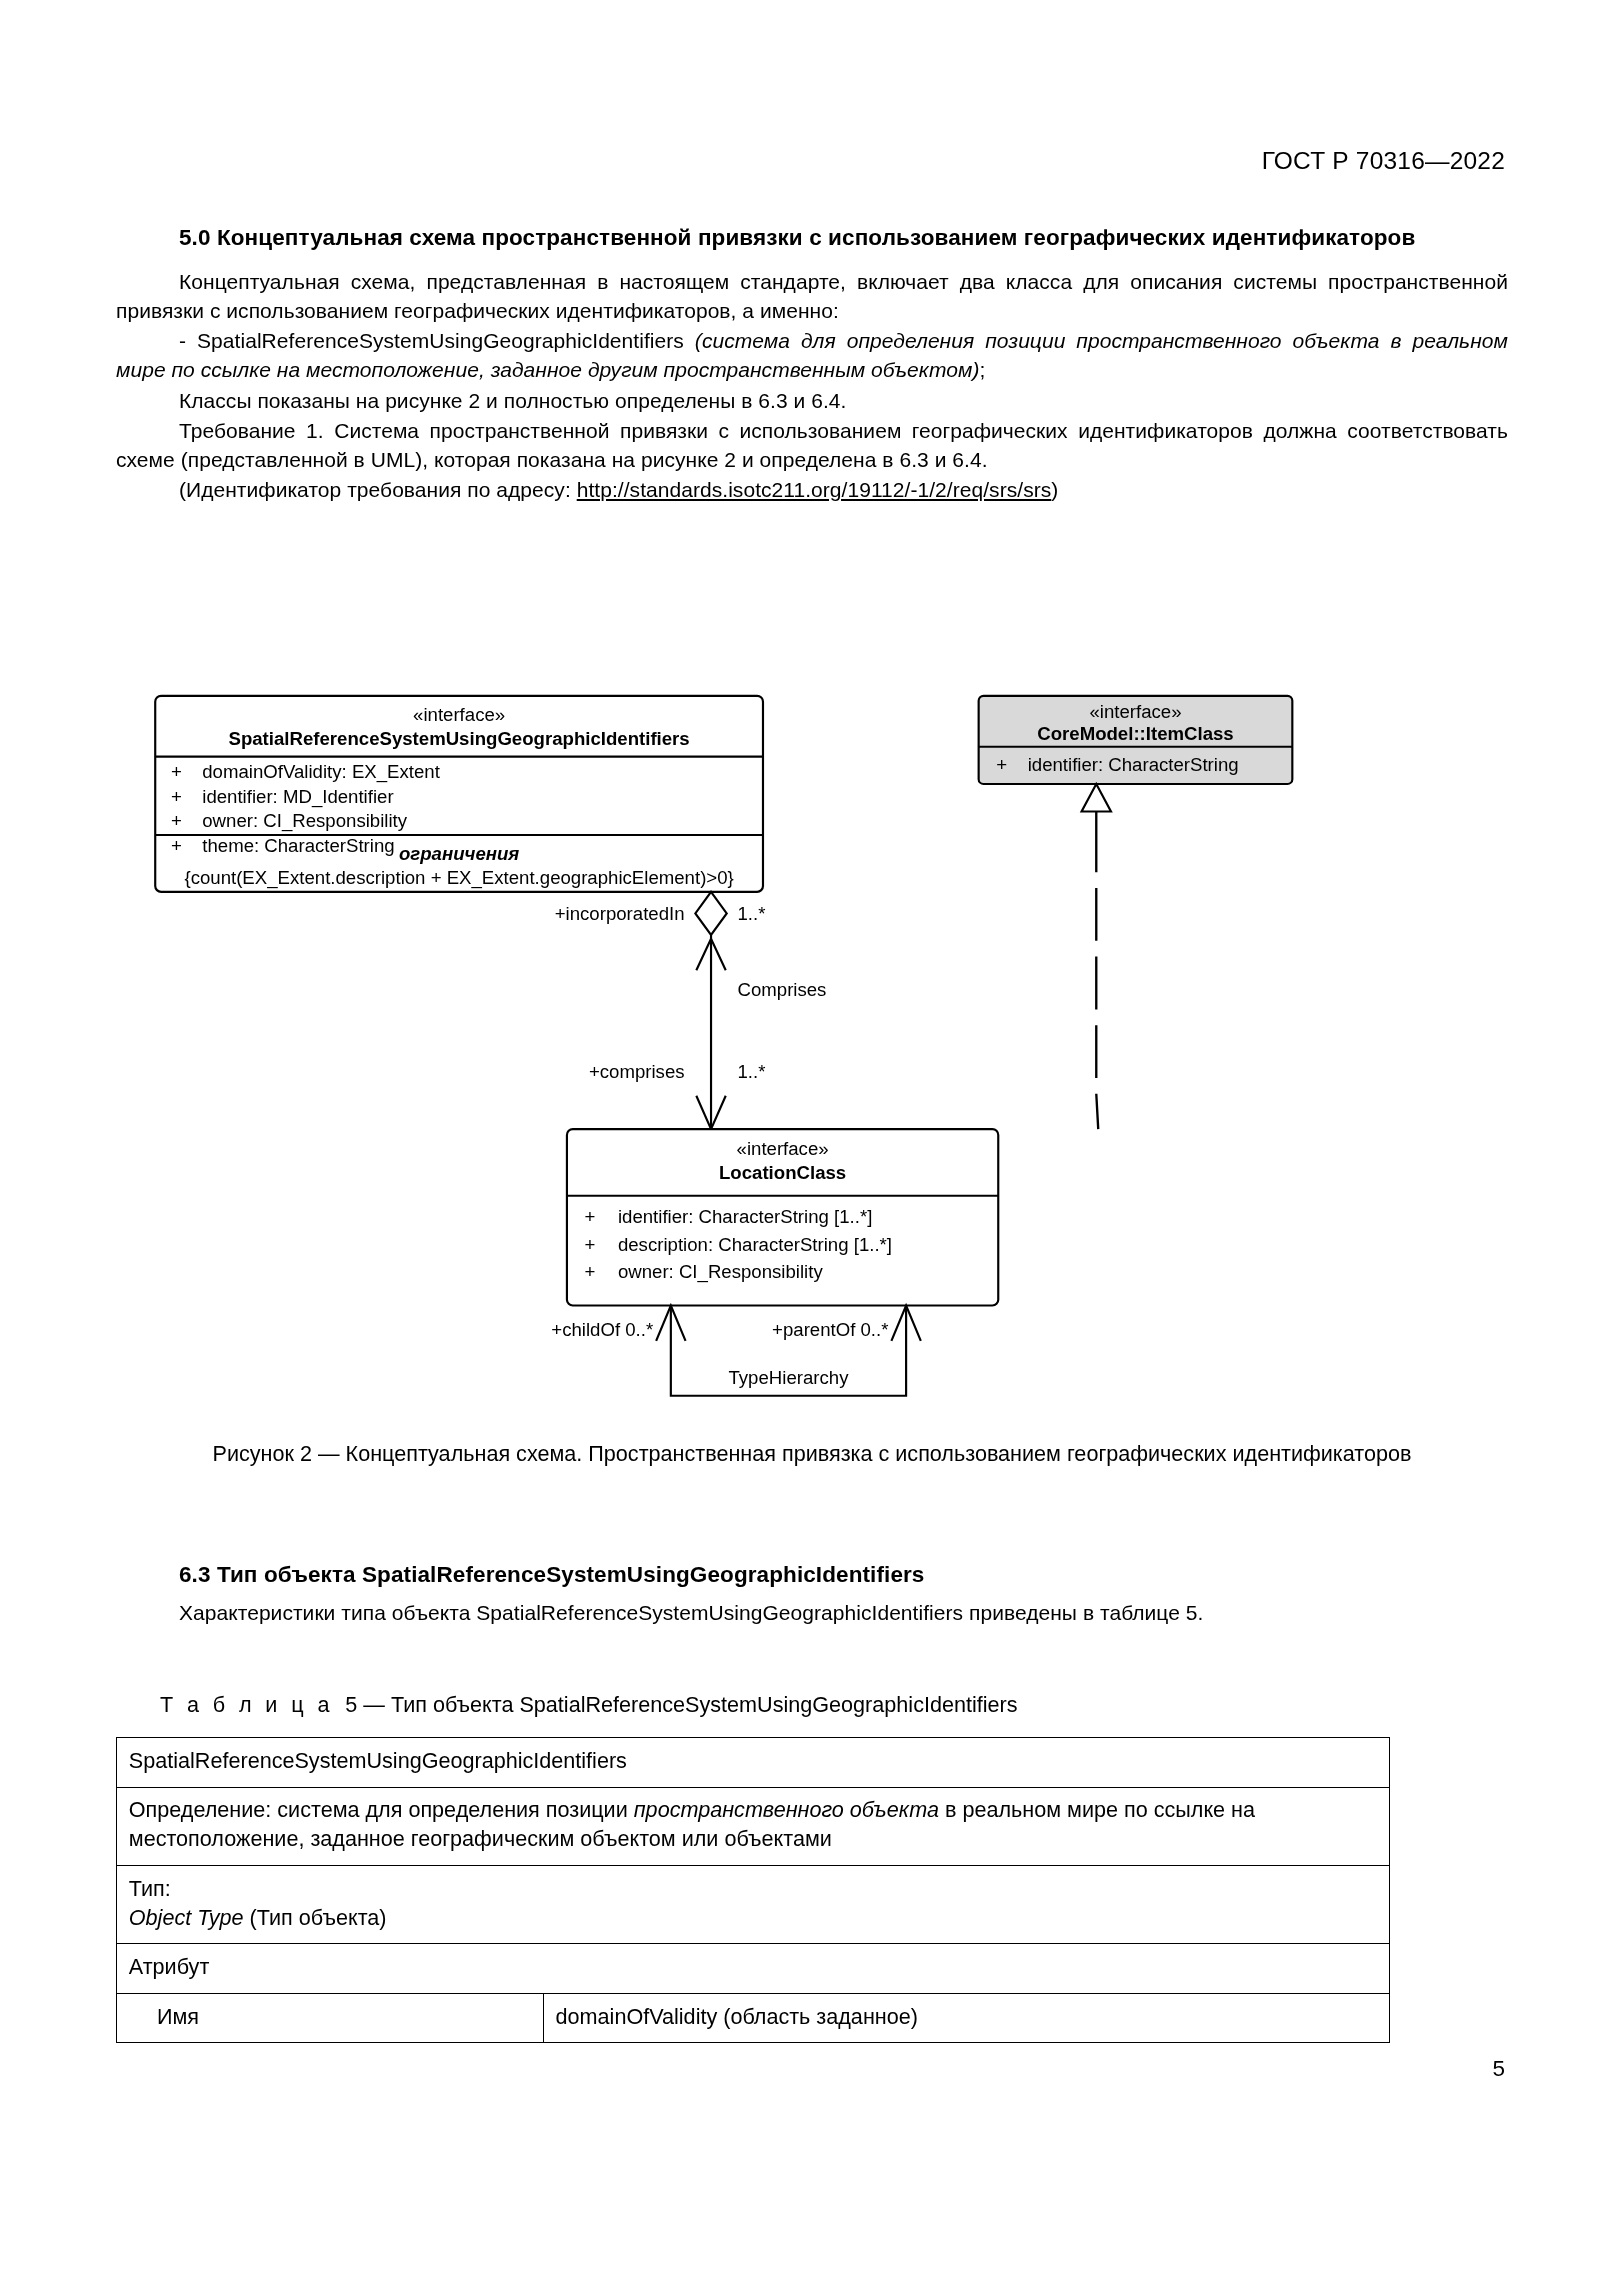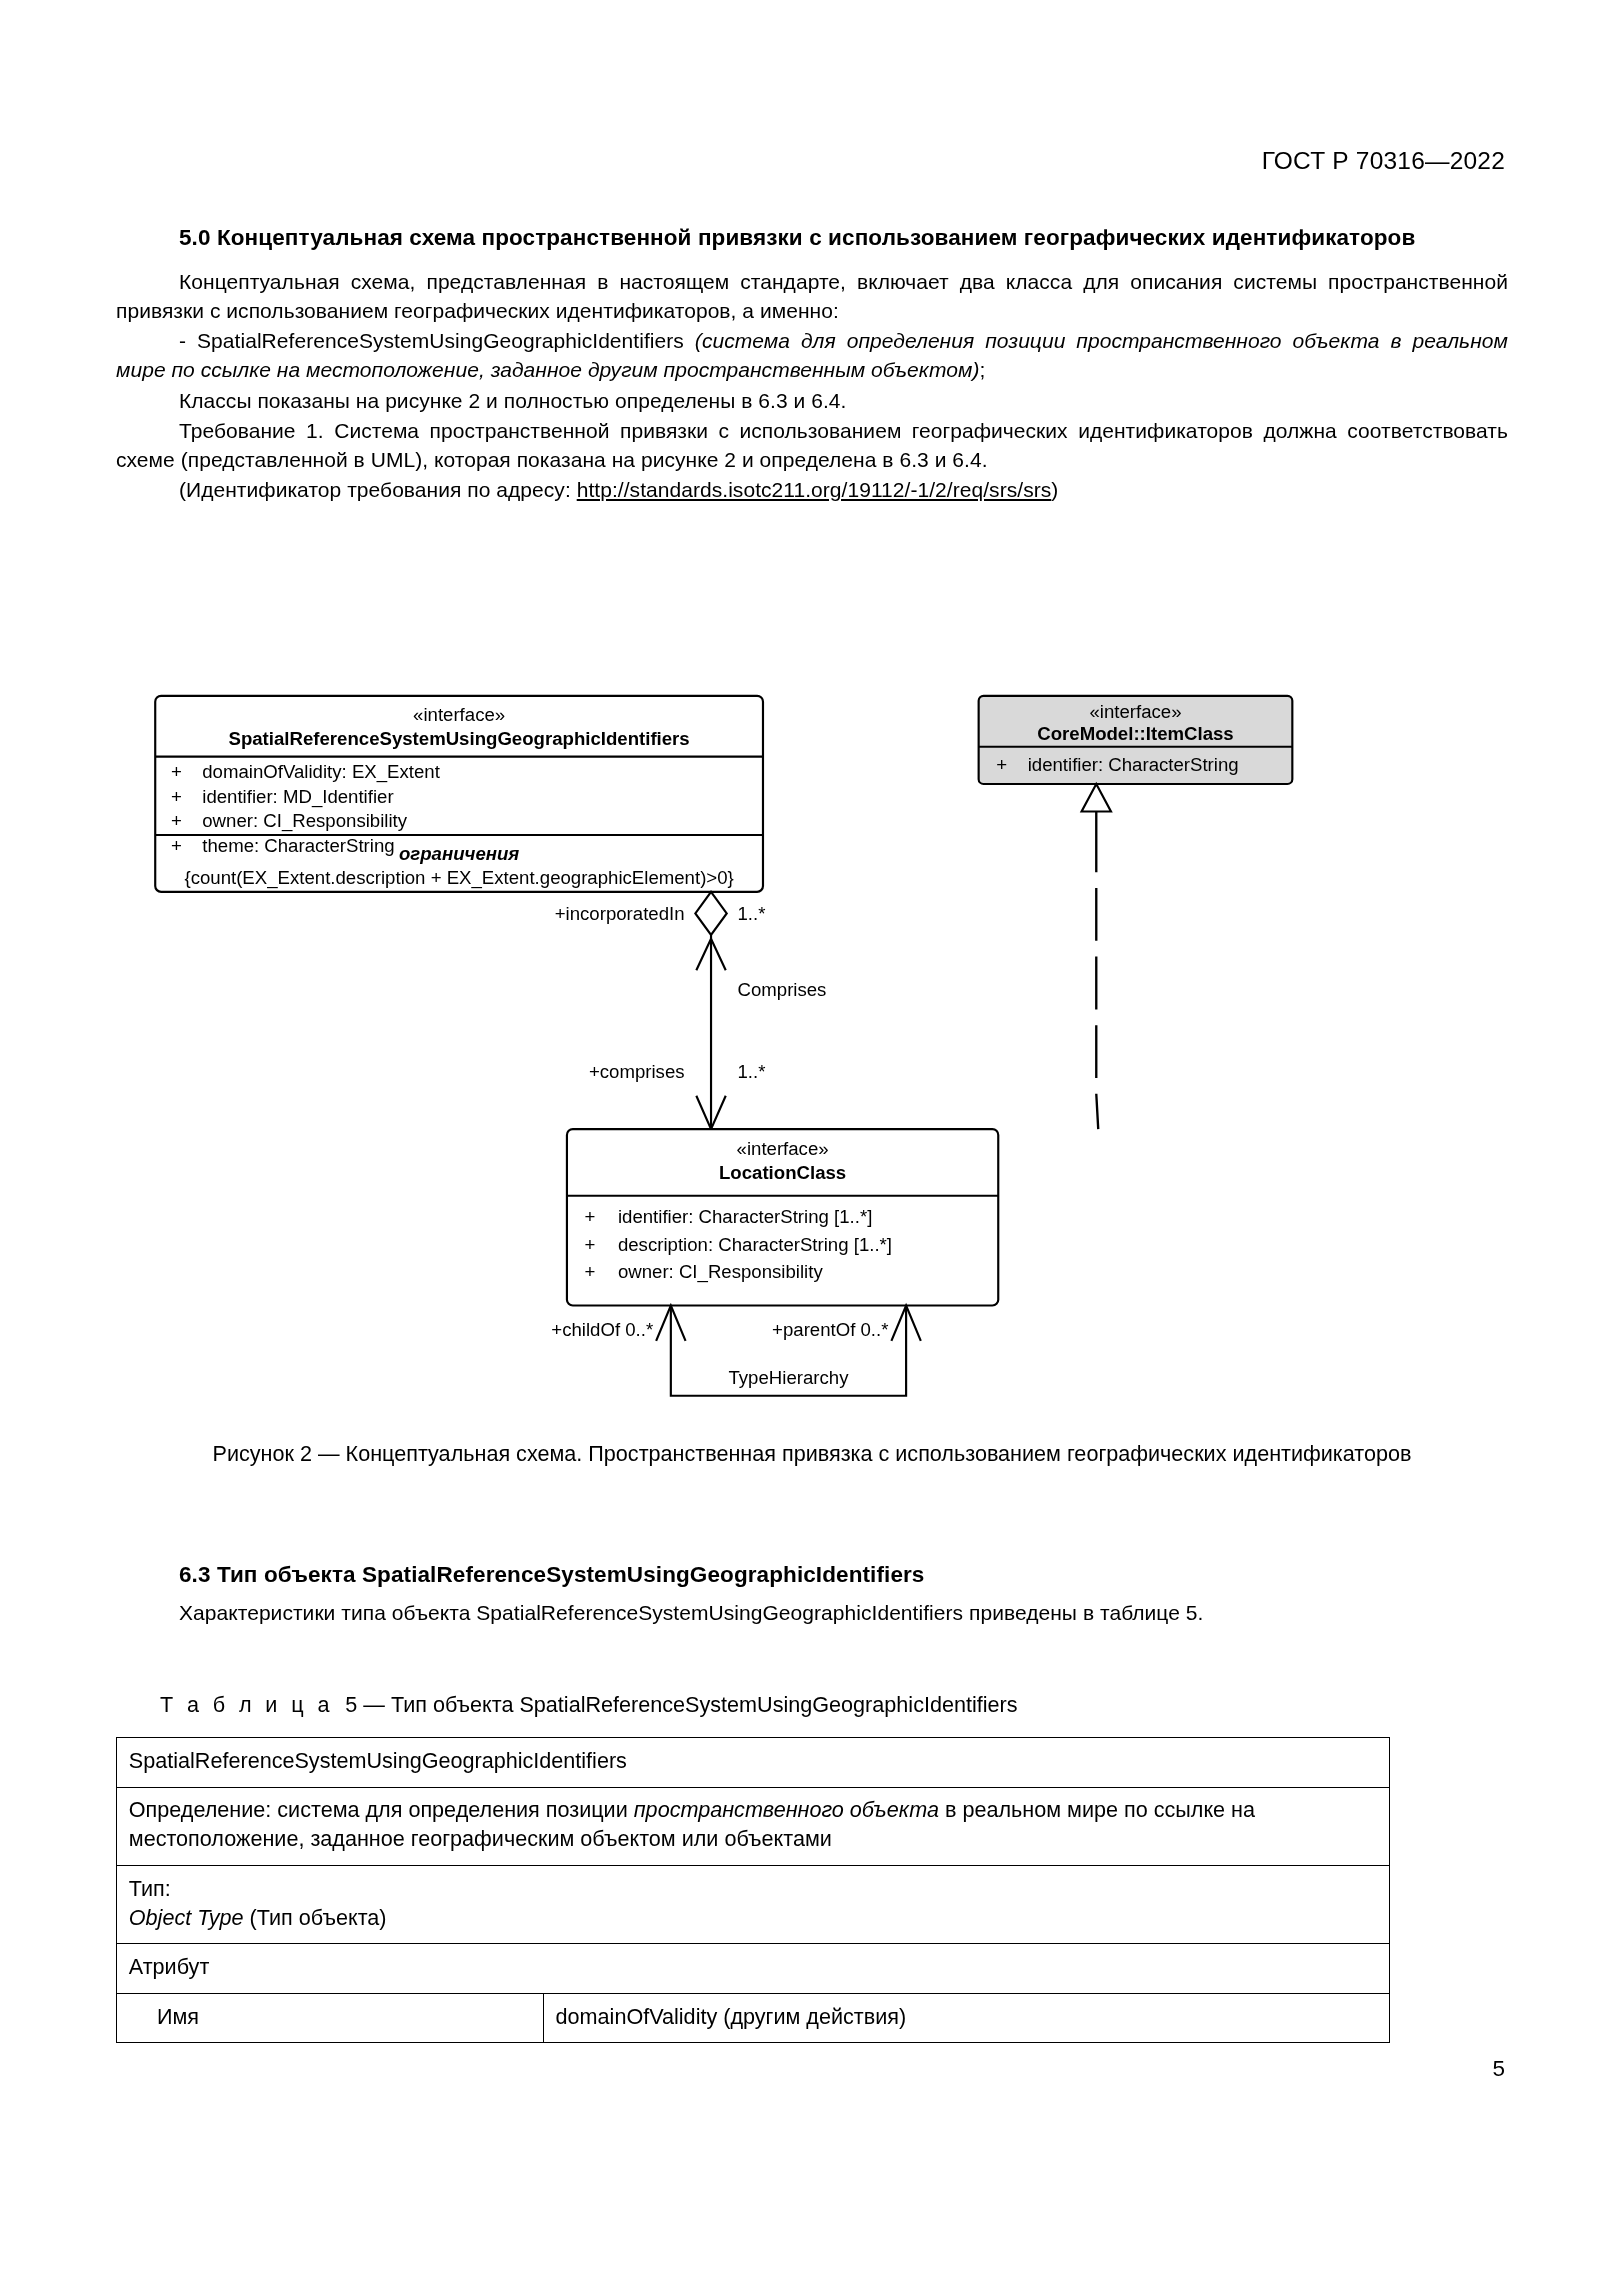--- a/index.html
+++ b/index.html
@@ -253,21 +253,21 @@
         <td colspan="2"><span>Определение: система для определения позиции </span><span class="ital">пространственного объекта</span><span> в реальном мире по ссылке на местоположение, заданное географическим объектом или объектами</span></td>
       </tr>
       <tr>
         <td colspan="2"><span>Тип:</span><br><span class="ital">Object Type</span><span> (Тип объекта)</span></td>
       </tr>
       <tr>
         <td colspan="2">Атрибут</td>
       </tr>
       <tr>
         <td class="col-left">Имя</td>
-        <td>domainOfValidity (другим действия)</td>
+        <td>domainOfValidity (область заданное)</td>
       </tr>
     </tbody>
   </table>
 
   <div class="page-number">5</div>
 
 </div>
 
 
 </body></html>

